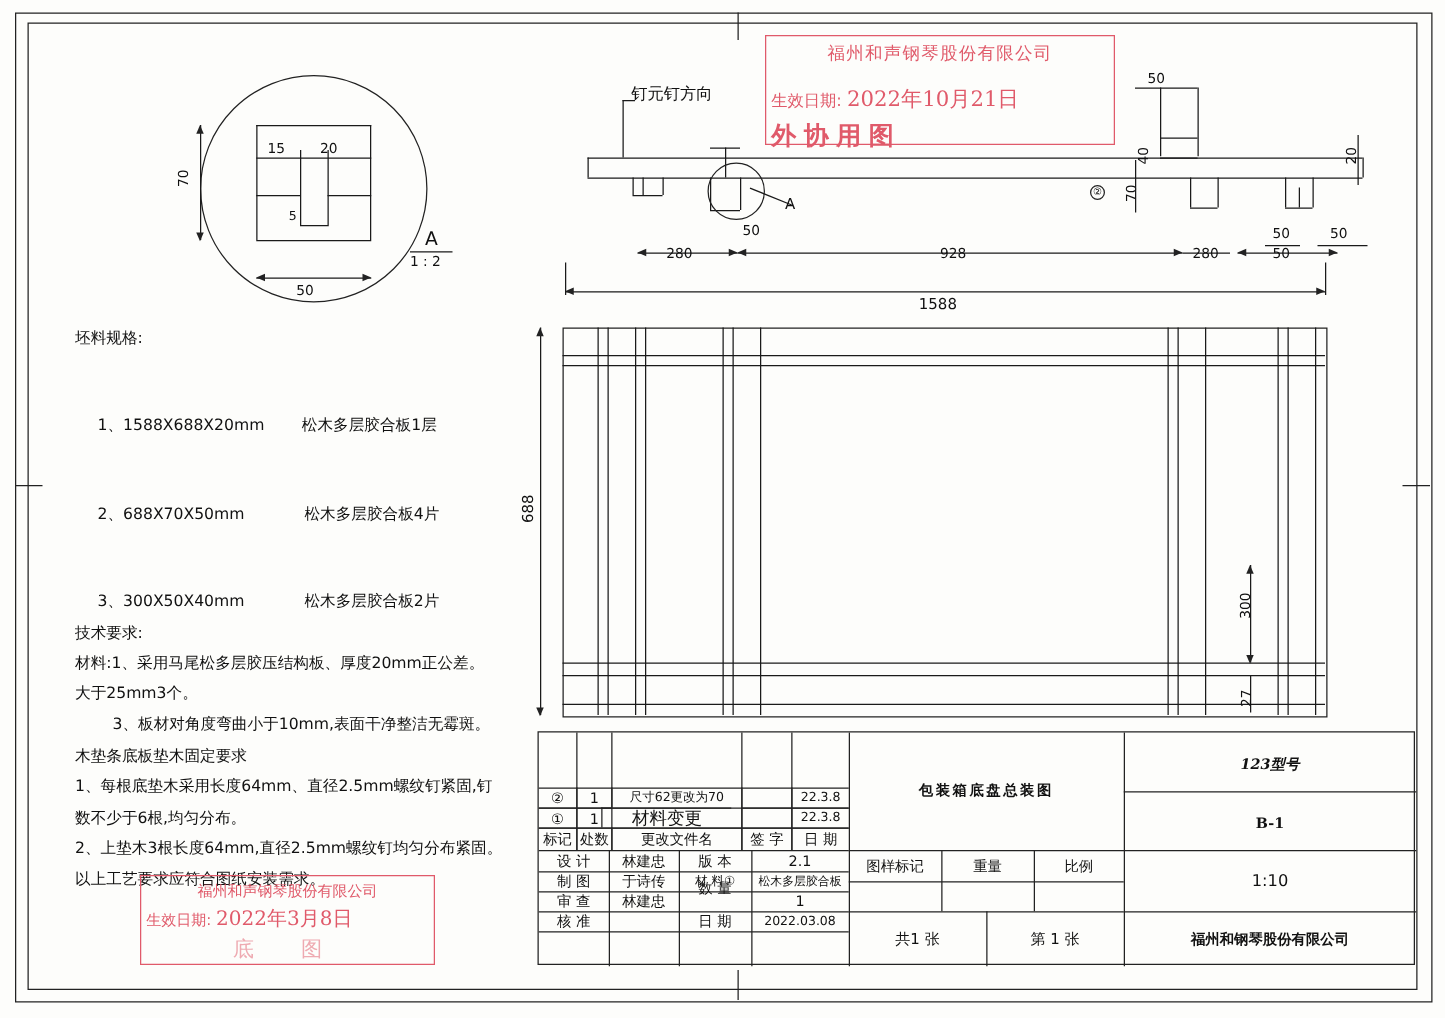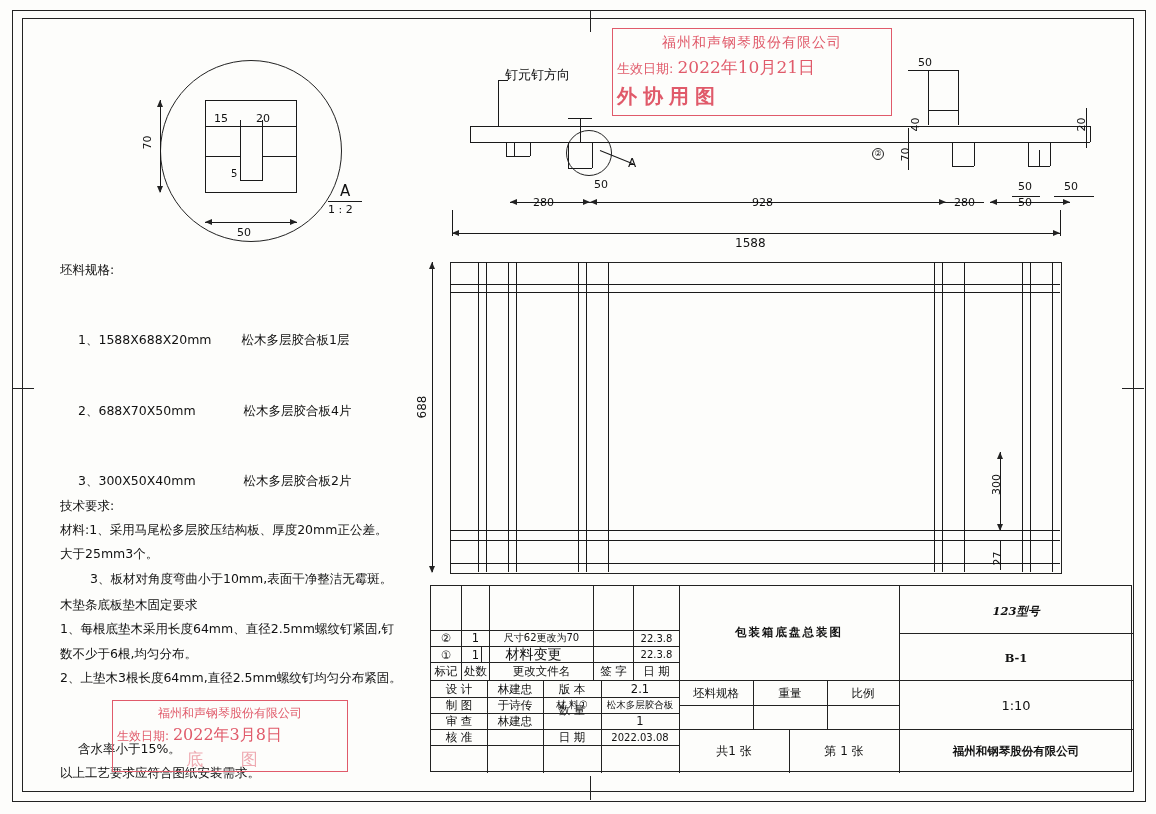--- a/index.html
+++ b/index.html
@@ -49,21 +49,21 @@
 
   
   .stamp{
     position:absolute;border:1.6px solid #e05a6a;color:#e05a6a;
     font-family:"DejaVu Sans","Liberation Sans",sans-serif;
     background:transparent;
   }
   .stamp .s-line{white-space:nowrap;}
   .stamp-top{left:612px;top:28px;width:280px;height:88px;padding:2px 4px;box-sizing:border-box;}
   .stamp-top .t1{font-size:14px;letter-spacing:1px;text-align:center;margin-top:3px;}
-  .stamp-top .t2{font-size:13px;margin-top:4px;}
+  .stamp-top .t2{font-size:13px;margin-top:16px;}
   .stamp-top .t2 .date{font-size:17px;font-family:"DejaVu Serif","Liberation Serif",serif;}
   .stamp-top .t3{font-size:20px;text-align:left;letter-spacing:6px;margin-top:4px;font-weight:bold;}
   .stamp-bot{left:112px;top:700px;width:236px;height:72px;padding:2px 4px;box-sizing:border-box;}
   .stamp-bot .t1{font-size:12px;text-align:center;margin-top:2px;}
   .stamp-bot .t2{font-size:12px;margin-top:3px;}
   .stamp-bot .t2 .date{font-size:16px;font-family:"DejaVu Serif","Liberation Serif",serif;}
   .stamp-bot .t3{font-size:17px;text-align:center;letter-spacing:16px;margin-top:2px;opacity:.5;}
 
   
   .notes{position:absolute;left:60px;top:258px;width:360px;font-size:12.5px;line-height:1.95;}
@@ -264,21 +264,20 @@
       <span>松木多层胶合板2片</span>
     </div>
     <div>技术要求:</div>
     <div>材料:1、采用马尾松多层胶压结构板、厚度20mm正公差。</div>
     <div>大于25mm3个。</div>
     <div class="ind2">3、板材对角度弯曲小于10mm,表面干净整洁无霉斑。</div>
     <div style="margin-top:2px;">木垫条底板垫木固定要求</div>
     <div>1、每根底垫木采用长度64mm、直径2.5mm螺纹钉紧固,钉</div>
     <div>数不少于6根,均匀分布。</div>
     <div>2、上垫木3根长度64mm,直径2.5mm螺纹钉均匀分布紧固。</div>
-    <div class="ind1">含水率小于15%。</div>
     <div>以上工艺要求应符合图纸安装需求。</div>
   </div>
 
   <div class="tb">
 
     <div class="cell" style="left:0;top:44px;width:30px;height:16px;">②</div>
     <div class="cell bl" style="left:30px;top:44px;width:28px;height:16px;">1</div>
     <div class="cell bl" style="left:58px;top:44px;width:104px;height:16px;font-size:10px;">尺寸62更改为70</div>
     <div class="cell bl" style="left:162px;top:44px;width:40px;height:16px;"></div>
     <div class="cell bl" style="left:202px;top:44px;width:46px;height:16px;font-size:10px;">22.3.8</div>
@@ -340,21 +339,21 @@
     <div class="ln h" style="left:468px;top:47px;width:234px;background:#222;"></div>
     <div class="ln h" style="left:468px;top:143px;width:234px;background:#222;"></div>
     <div class="ln v" style="left:322px;top:94px;height:49px;background:#222;"></div>
     <div class="ln v" style="left:396px;top:94px;height:49px;background:#222;"></div>
     <div class="ln v" style="left:358px;top:143px;height:44px;background:#222;"></div>
 
     <div class="cell big title-main" style="left:248px;top:14px;width:220px;height:64px;">包装箱底盘总装图</div>
     <div class="cell big model" style="left:468px;top:4px;width:234px;height:42px;">123型号</div>
     <div class="cell big bcode" style="left:468px;top:50px;width:234px;height:44px;">B-1</div>
 
-    <div class="cell" style="left:248px;top:95px;width:74px;height:24px;">坯料规格</div>
+    <div class="cell" style="left:248px;top:95px;width:74px;height:24px;">图样标记</div>
     <div class="cell" style="left:322px;top:95px;width:74px;height:24px;">重量</div>
     <div class="cell" style="left:396px;top:95px;width:72px;height:24px;">比例</div>
     <div class="cell" style="left:468px;top:95px;width:234px;height:48px;font-size:13px;">1:10</div>
 
     <div class="cell" style="left:248px;top:144px;width:110px;height:43px;font-size:12px;">共1 张</div>
     <div class="cell" style="left:358px;top:144px;width:110px;height:43px;font-size:12px;">第 1 张</div>
     <div class="cell big company" style="left:468px;top:144px;width:234px;height:43px;">福州和钢琴股份有限公司</div>
   </div>
 
   <div class="stamp stamp-top">

